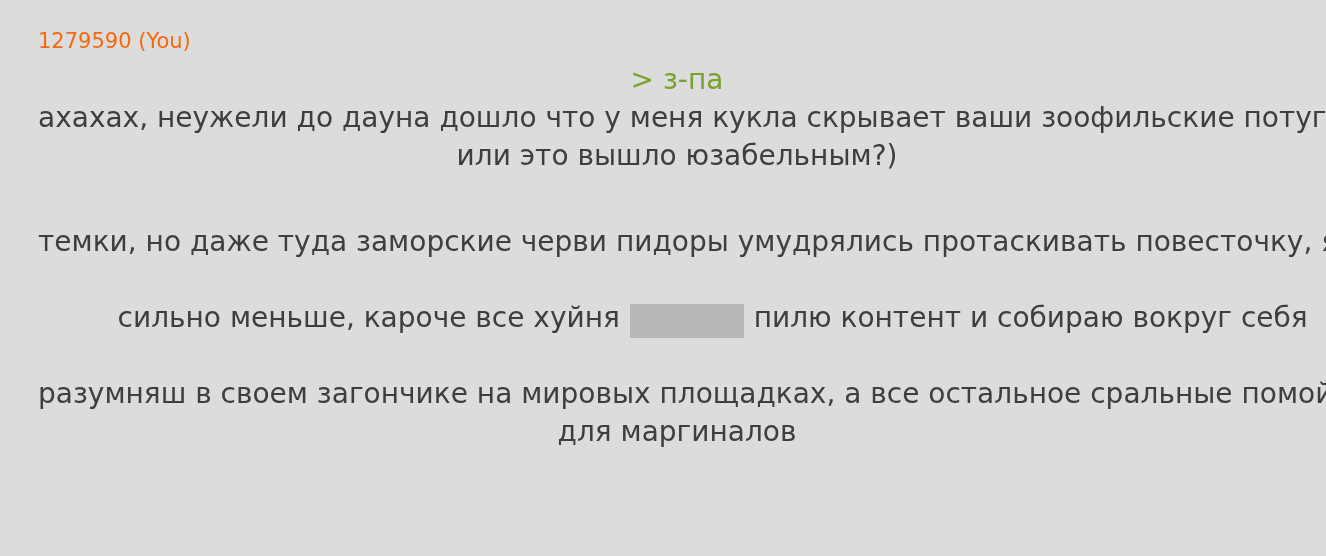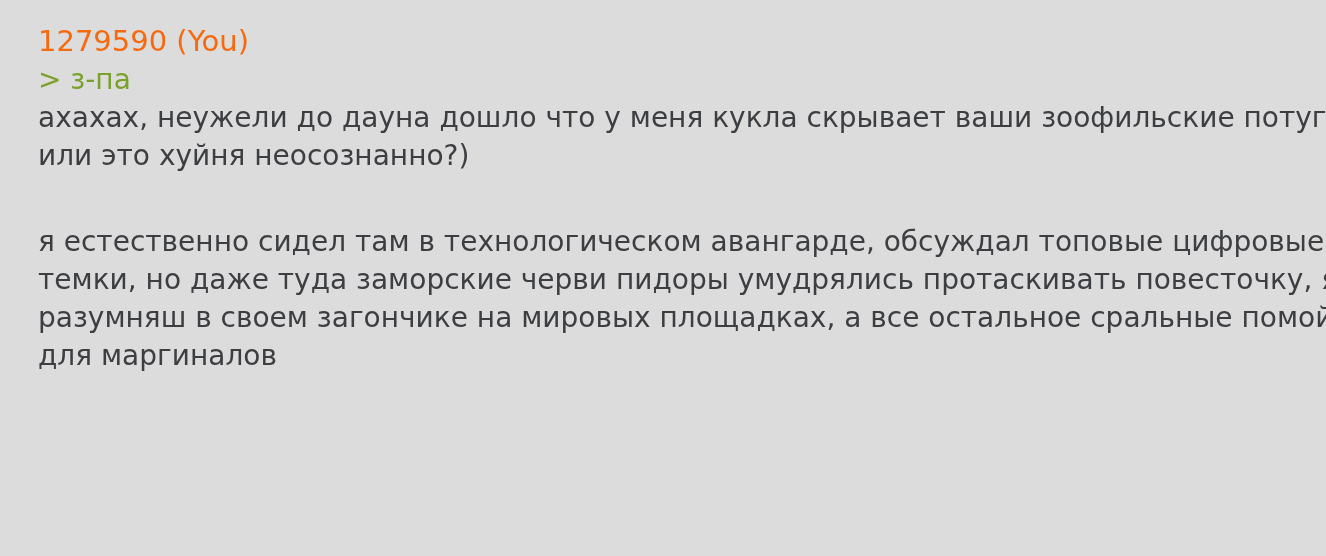--- a/index.html
+++ b/index.html
@@ -19,34 +19,35 @@
     height: 556px;
     overflow: hidden;
     background: var(--background);
     font-family: "DejaVu Sans", "Liberation Sans", sans-serif;
     color: var(--body-text);
   }
   .post {
     padding: 21px 10px 0 38px;
   }
   .post-header {
-    font-size: 29px;
+    font-size: 21px;
     line-height: 40px;
   }
   .reply-link {
     color: var(--reply-link-orange);
     text-decoration: none;
     cursor: pointer;
   }
   .post-body {
     font-size: 28px;
     line-height: 38px;
   }
   .line {
     white-space: pre;
+    text-align: center;
   }
   .quote {
     color: var(--quote-green);
   }
   .para-2 {
     margin-top: 48px;
   }
   .redacted {
     display: inline-block;
     width: 114px;
@@ -65,26 +66,28 @@
   <div class="post-header">
     <a class="reply-link">1279590 (You)</a>
   </div>
 
   <div class="post-body">
 
     <div class="line quote">&gt; з-па</div>
 
     <div class="para-1">
       <div class="line">ахахах, неужели до дауна дошло что у меня кукла скрывает ваши зоофильские потуги</div>
-      <div class="line">или это хуйня неосознанно?)</div>
+      <div class="line">или это вышло юзабельным?)</div>
     </div>
 
     <div class="para-2">
-      <div class="line">я естественно сидел там в технологическом авангарде, обсуждал топовые цифровые</div>
       <div class="line">темки, но даже туда заморские черви пидоры умудрялись протаскивать повесточку, я</div>
 
+      <div class="line">
+        <span>сильно меньше, кароче все хуйня </span><span class="redacted"></span><span> пилю контент и собираю вокруг себя</span>
+      </div>
 
       <div class="line">разумняш в своем загончике на мировых площадках, а все остальное сральные помойки</div>
       <div class="line">для маргиналов</div>
     </div>
 
   </div>
 </div>
 
 </body></html>

